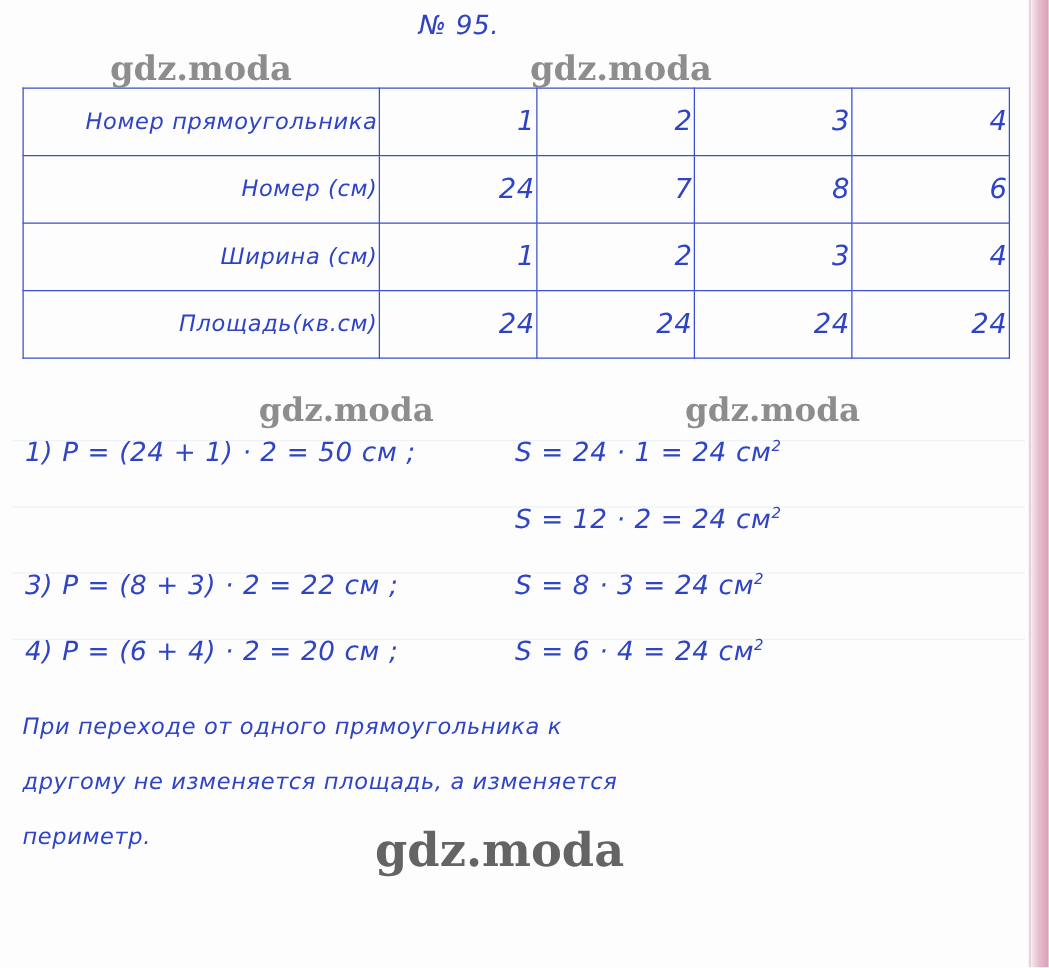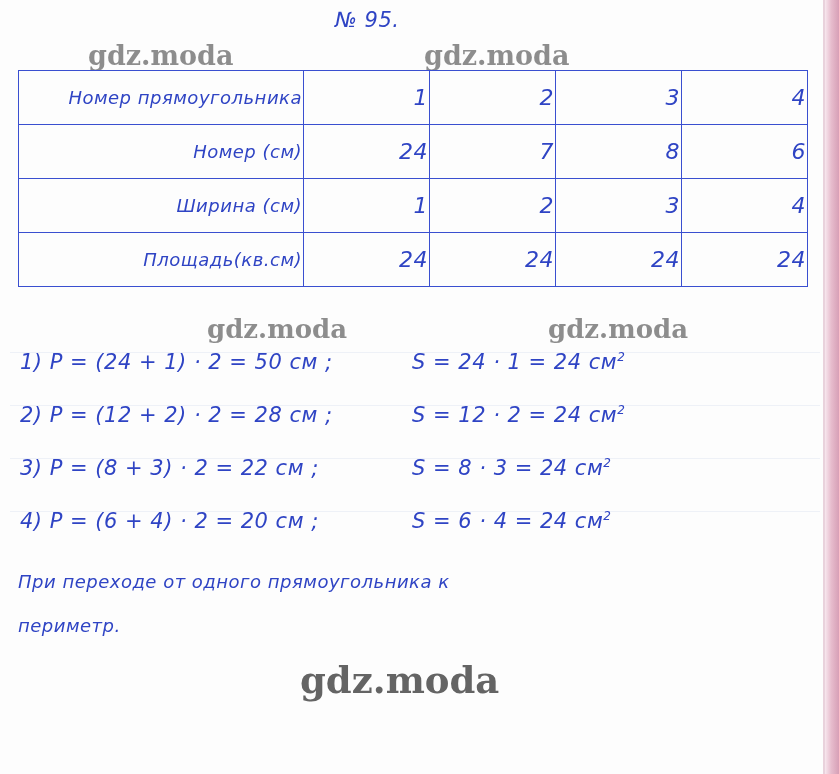--- a/index.html
+++ b/index.html
@@ -184,31 +184,31 @@
         <td class="val hand">24</td>
         <td class="val hand">24</td>
       </tr>
     </tbody>
   </table>
 
   <div class="wm wm-3">gdz.moda</div>
   <div class="wm wm-4">gdz.moda</div>
 
   <div class="hand sol col-left r1">1)  P = (24 + 1) · 2 = 50 см ;</div>
-  <div class="hand sol col-left r2">2)  P = (12 + 2) · 2 = 28 см ;</div>
   <div class="hand sol col-left r3">3)  P = (8 + 3) · 2 = 22 см ;</div>
   <div class="hand sol col-left r4">4)  P = (6 + 4) · 2 = 20 см ;</div>
 
   <div class="hand sol col-right r1"><span>S = 24 · 1 = 24 см</span><span class="sup">2</span></div>
   <div class="hand sol col-right r2"><span>S = 12 · 2 = 24 см</span><span class="sup">2</span></div>
   <div class="hand sol col-right r3"><span>S = 8 · 3 = 24 см</span><span class="sup">2</span></div>
   <div class="hand sol col-right r4"><span>S = 6 · 4 = 24 см</span><span class="sup">2</span></div>
 
   <div class="hand concl">
     <div>При переходе от одного прямоугольника к</div>
+    <div>другому не изменяется площадь, а изменяется</div>
     <div>периметр.</div>
   </div>
 
   <div class="wm wm-5">gdz.moda</div>
 
   <div class="book-edge-line"></div>
   <div class="book-edge"></div>
 </div>
 
 </body></html>

